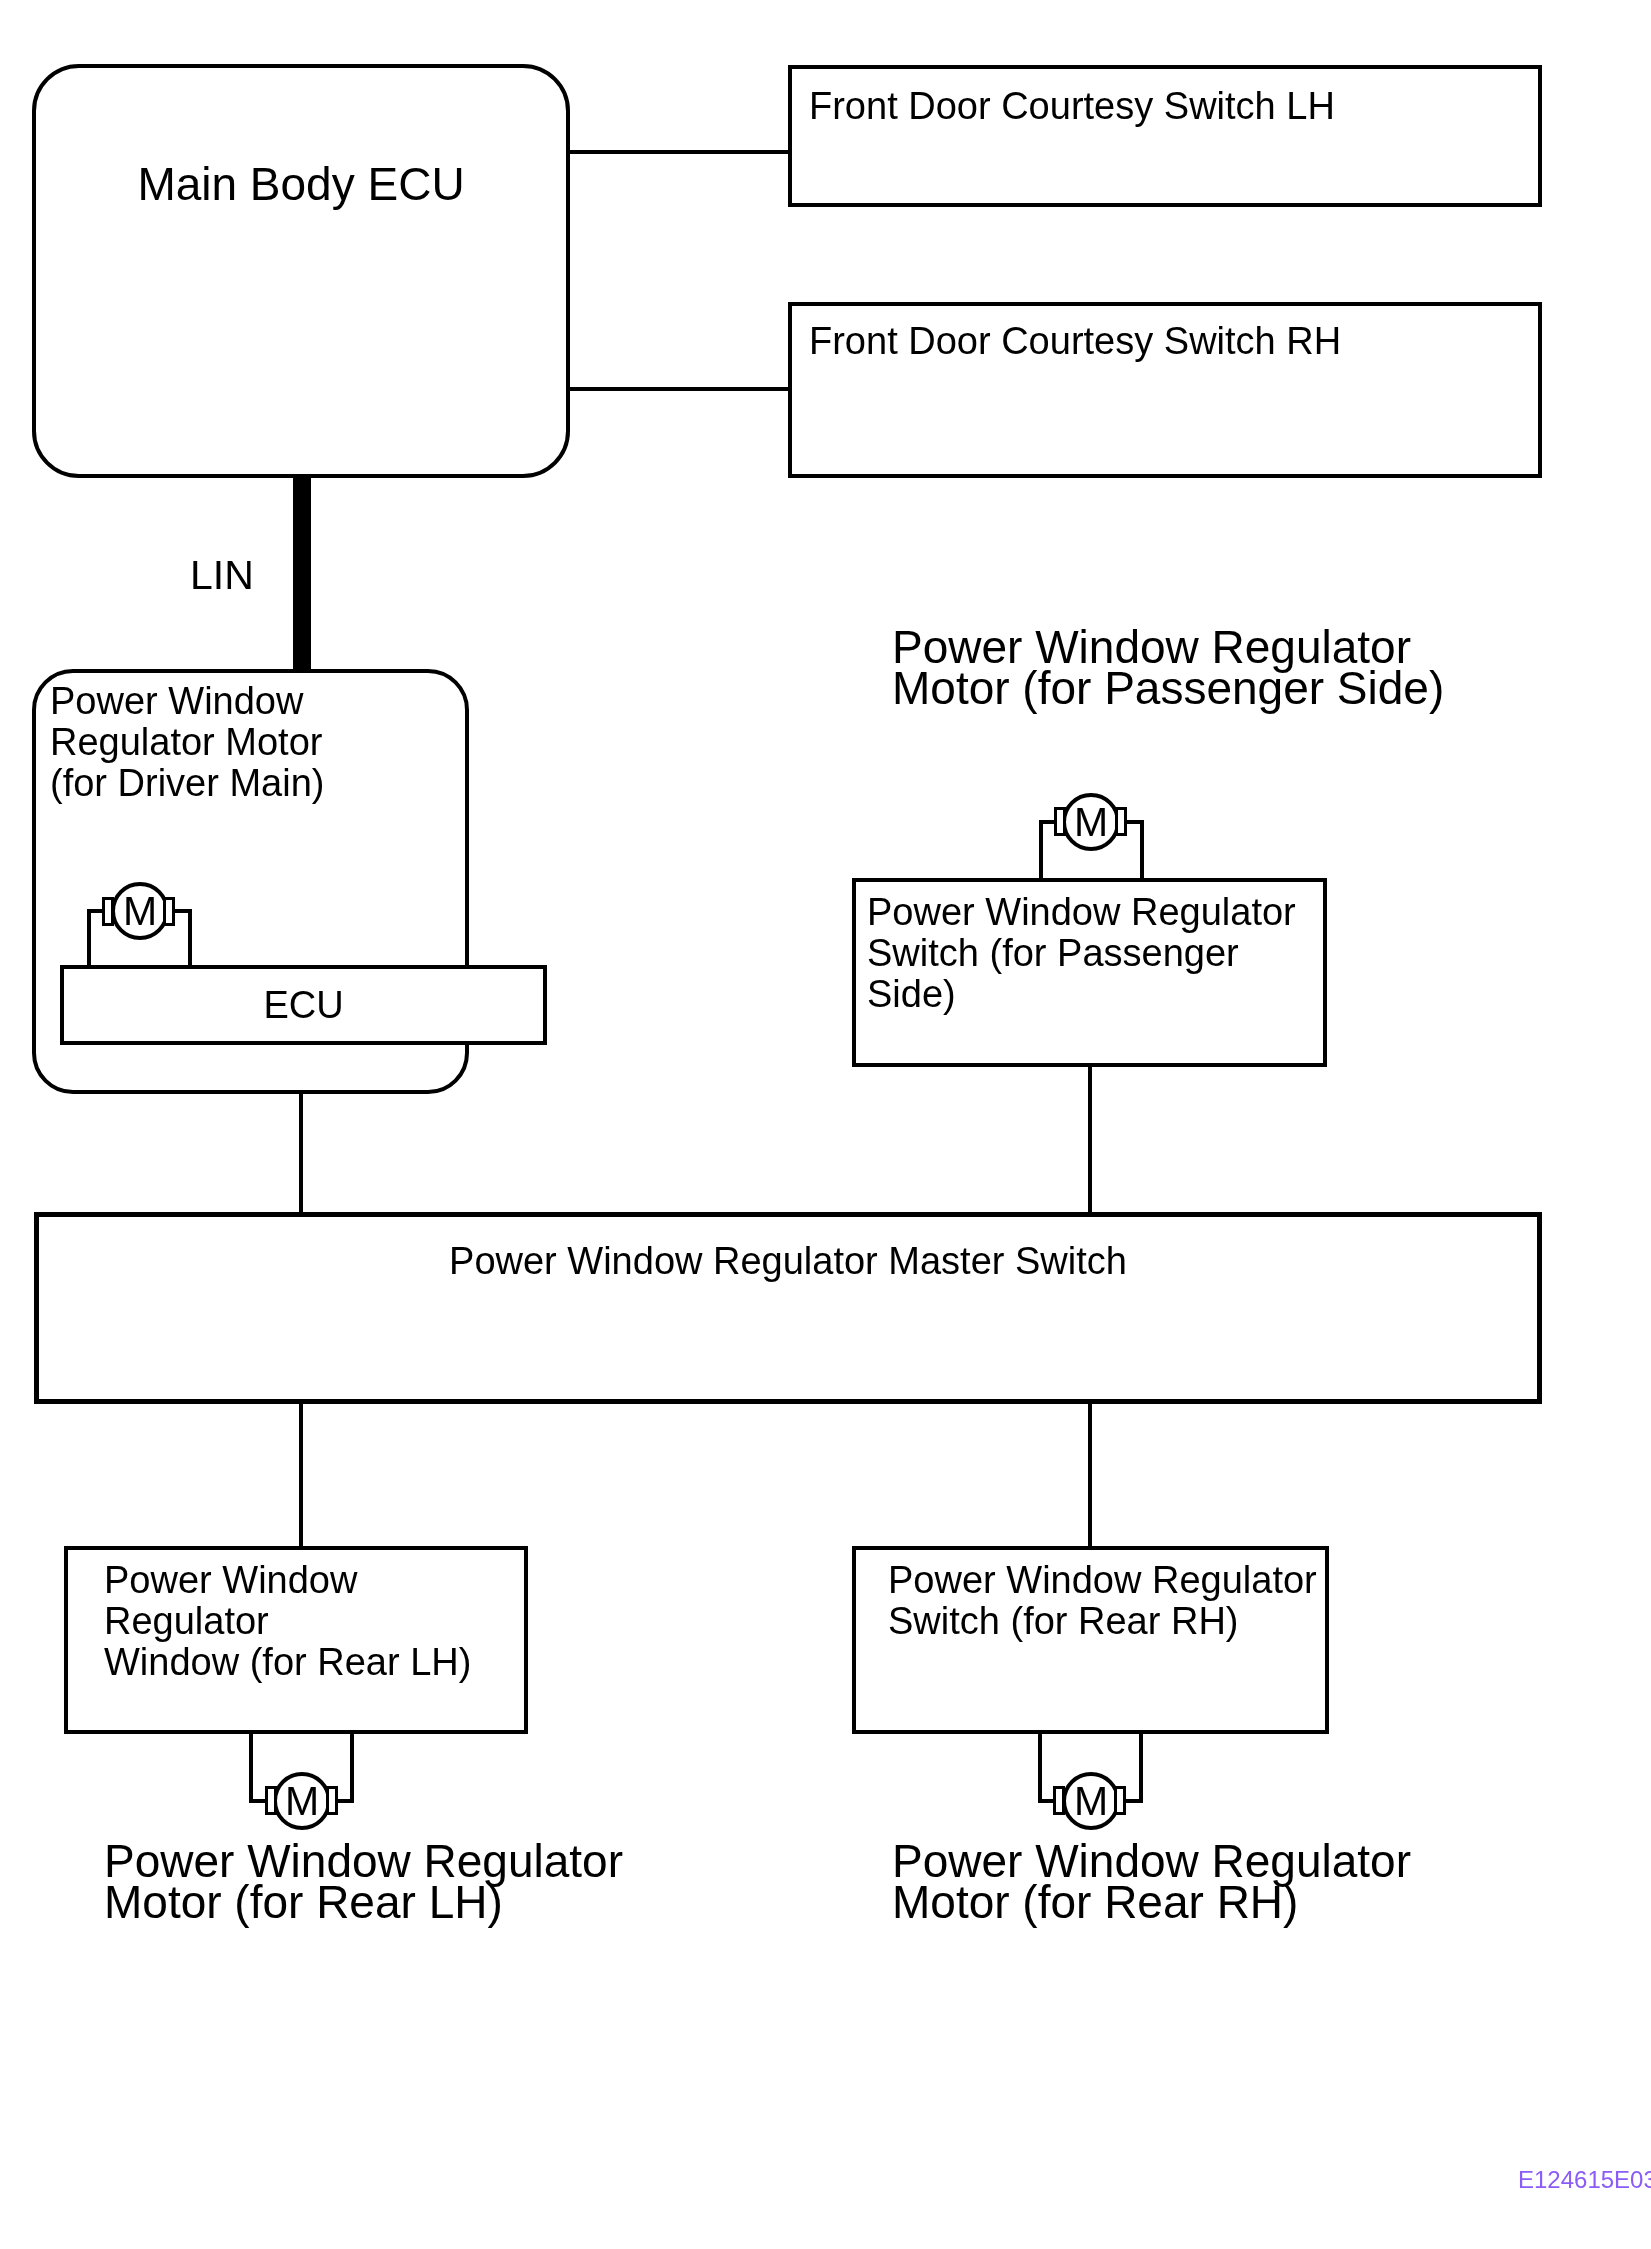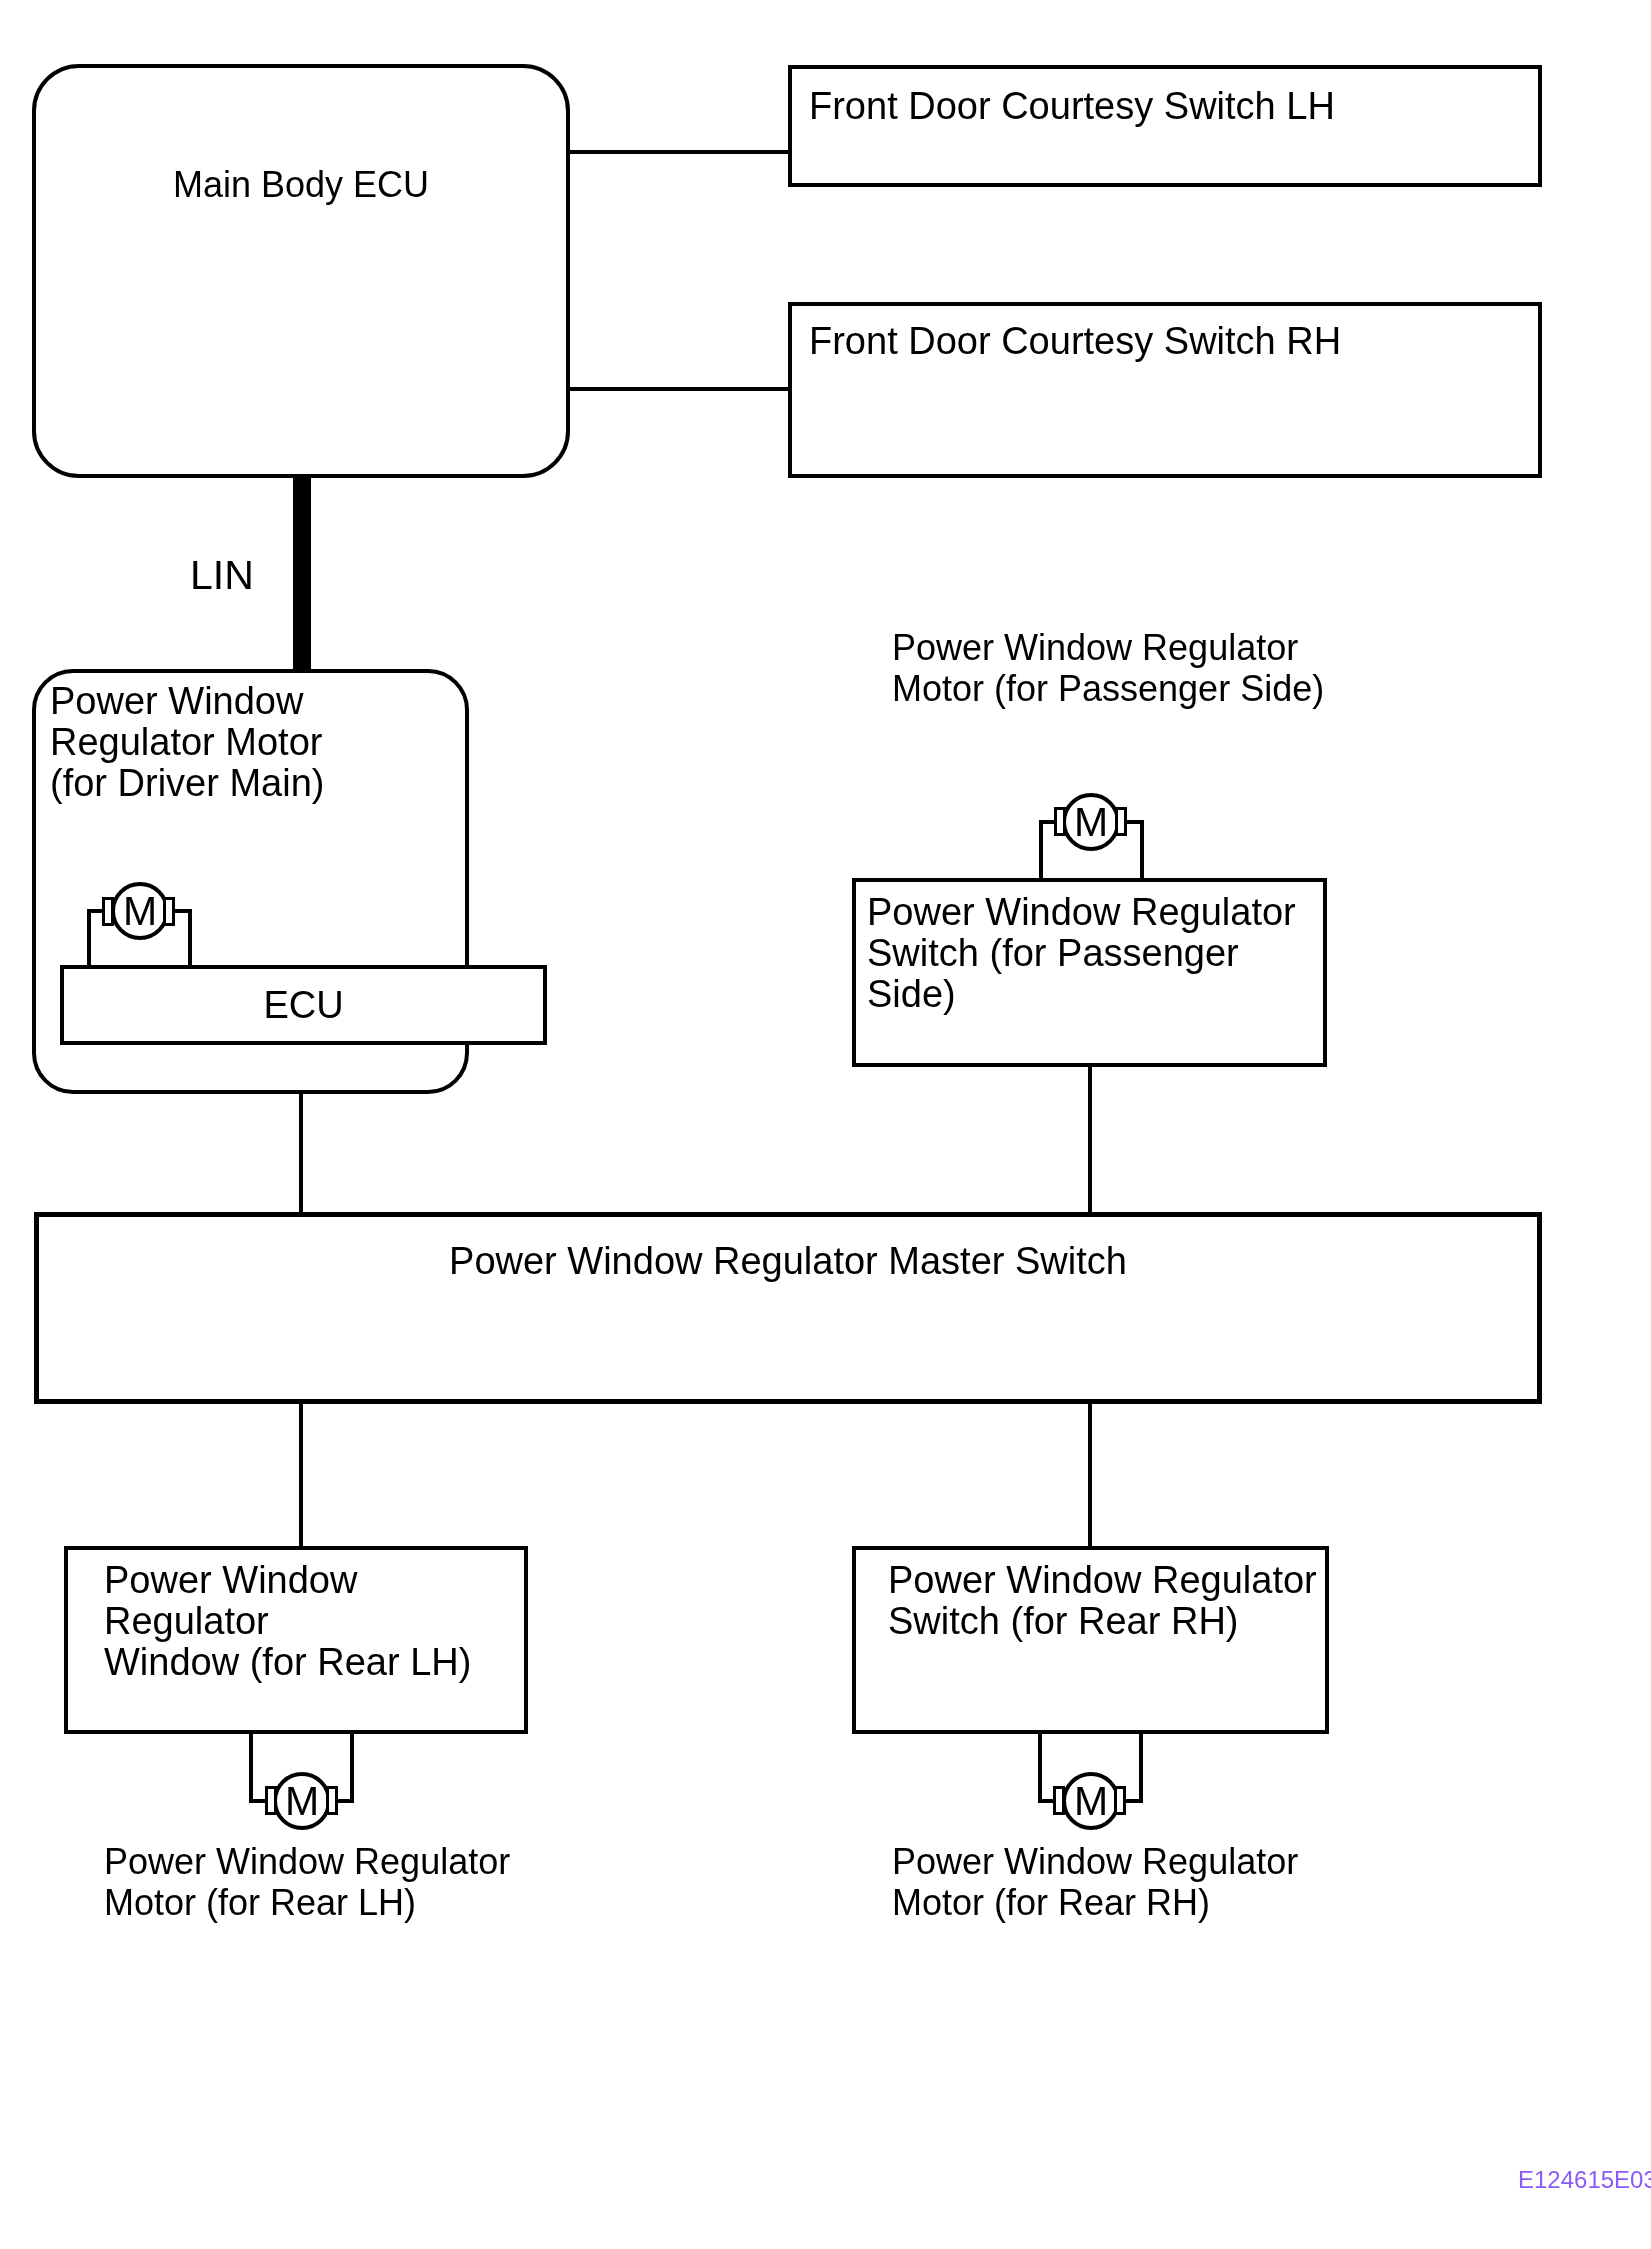--- a/index.html
+++ b/index.html
@@ -6,21 +6,21 @@
   .canvas{
     position:relative;width:1652px;height:2250px;background:#ffffff;
     font-family:"Liberation Sans","DejaVu Sans",sans-serif;color:#000;
     overflow:hidden;
   }
   .box{
     position:absolute;box-sizing:border-box;border:4.3px solid #000;background:#fff;
     font-size:38px;line-height:41px;
   }
   .line{position:absolute;background:#000;}
-  .lbl{position:absolute;font-size:36px;line-height:41px;white-space:nowrap;}
+  .lbl{position:absolute;font-size:46px;line-height:41px;white-space:nowrap;}
   .center{text-align:center;}
   .m-circle{
     position:absolute;box-sizing:border-box;width:58px;height:58px;border:4.3px solid #000;
     border-radius:50%;background:#fff;display:flex;align-items:center;justify-content:center;
     font-size:41px;
   }
   .m-term{
     position:absolute;box-sizing:border-box;width:12px;height:29px;border:3.4px solid #000;background:#fff;
   }
   .idcode{position:absolute;font-size:24px;line-height:20.4px;color:#8b5cf6;white-space:nowrap;}
@@ -34,21 +34,21 @@
   <div class="line" style="left:567px;top:387px;width:223px;height:4.3px;"></div>
   <div class="line" style="left:293px;top:475px;width:18px;height:200px;"></div>
   <div class="line" style="left:299px;top:1091px;width:4.3px;height:123px;"></div>
   <div class="line" style="left:1088px;top:1063px;width:4.3px;height:151px;"></div>
   <div class="line" style="left:299px;top:1401px;width:4.3px;height:147px;"></div>
   <div class="line" style="left:1088px;top:1401px;width:4.3px;height:147px;"></div>
 
   <div class="box" style="left:32px;top:64px;width:538px;height:414px;border-radius:47px;"></div>
   <div class="lbl center" style="left:32px;top:164px;width:538px;">Main Body ECU</div>
 
-  <div class="box" style="left:788px;top:65px;width:754px;height:122px;padding:17px 0 0 17px;">
+  <div class="box" style="left:788px;top:65px;width:754px;height:142px;padding:17px 0 0 17px;">
     <span>Front Door Courtesy Switch LH</span>
   </div>
   <div class="box" style="left:788px;top:302px;width:754px;height:176px;padding:14.5px 0 0 17px;">
     <span>Front Door Courtesy Switch RH</span>
   </div>
 
   <div class="lbl" style="left:190px;top:555px;font-size:41px;">LIN</div>
 
   <div class="box" style="left:31.5px;top:669px;width:437px;height:425px;border-radius:41px;padding:7.7px 0 0 14.5px;">
     <div>Power Window Regulator Motor</div>

